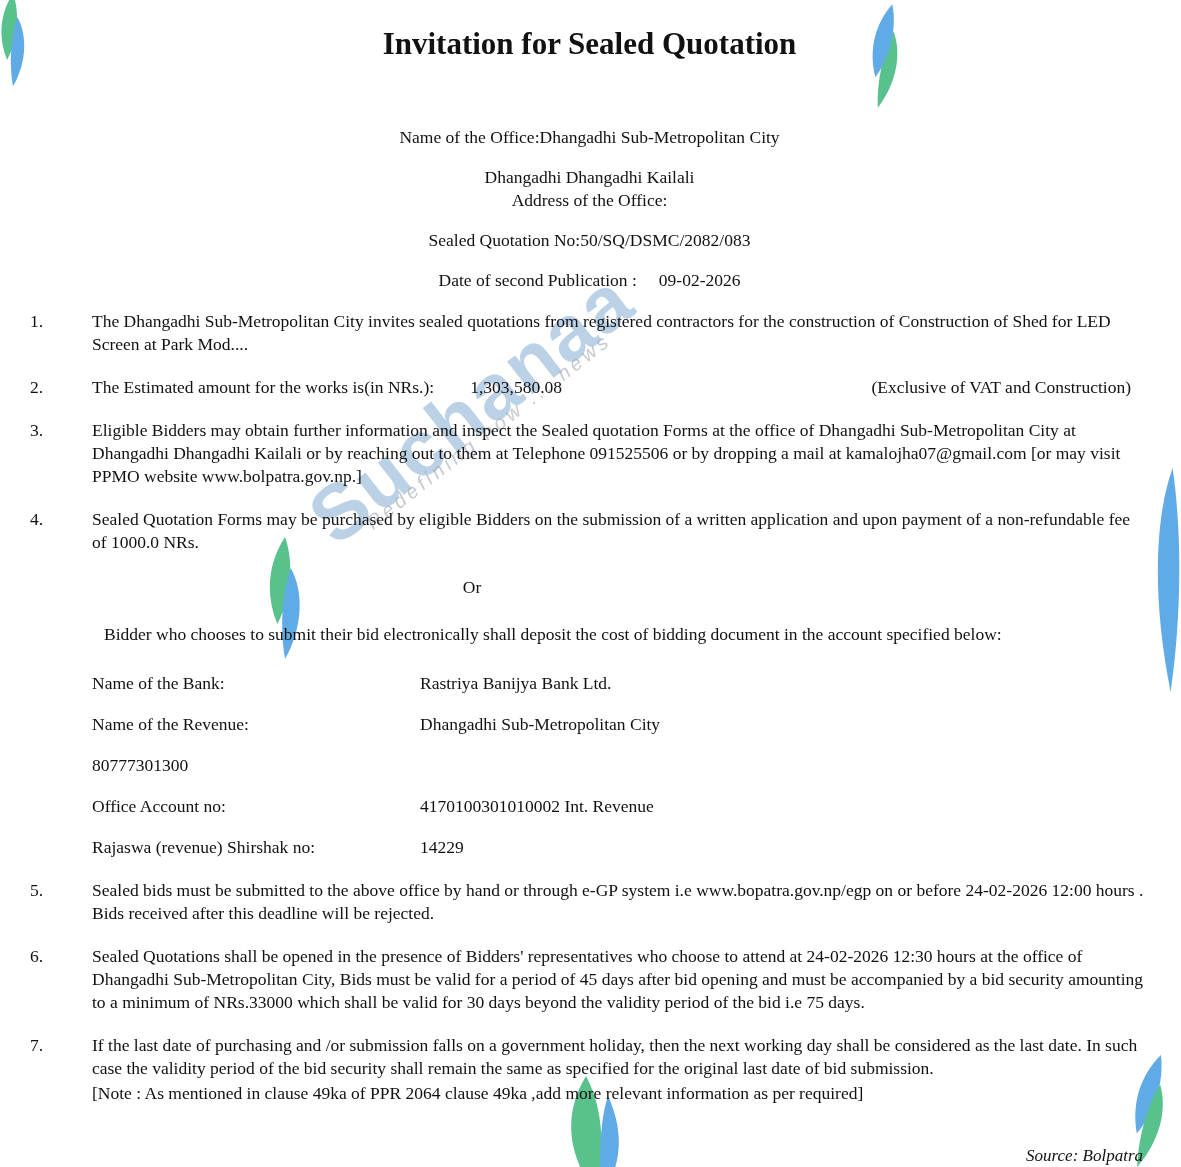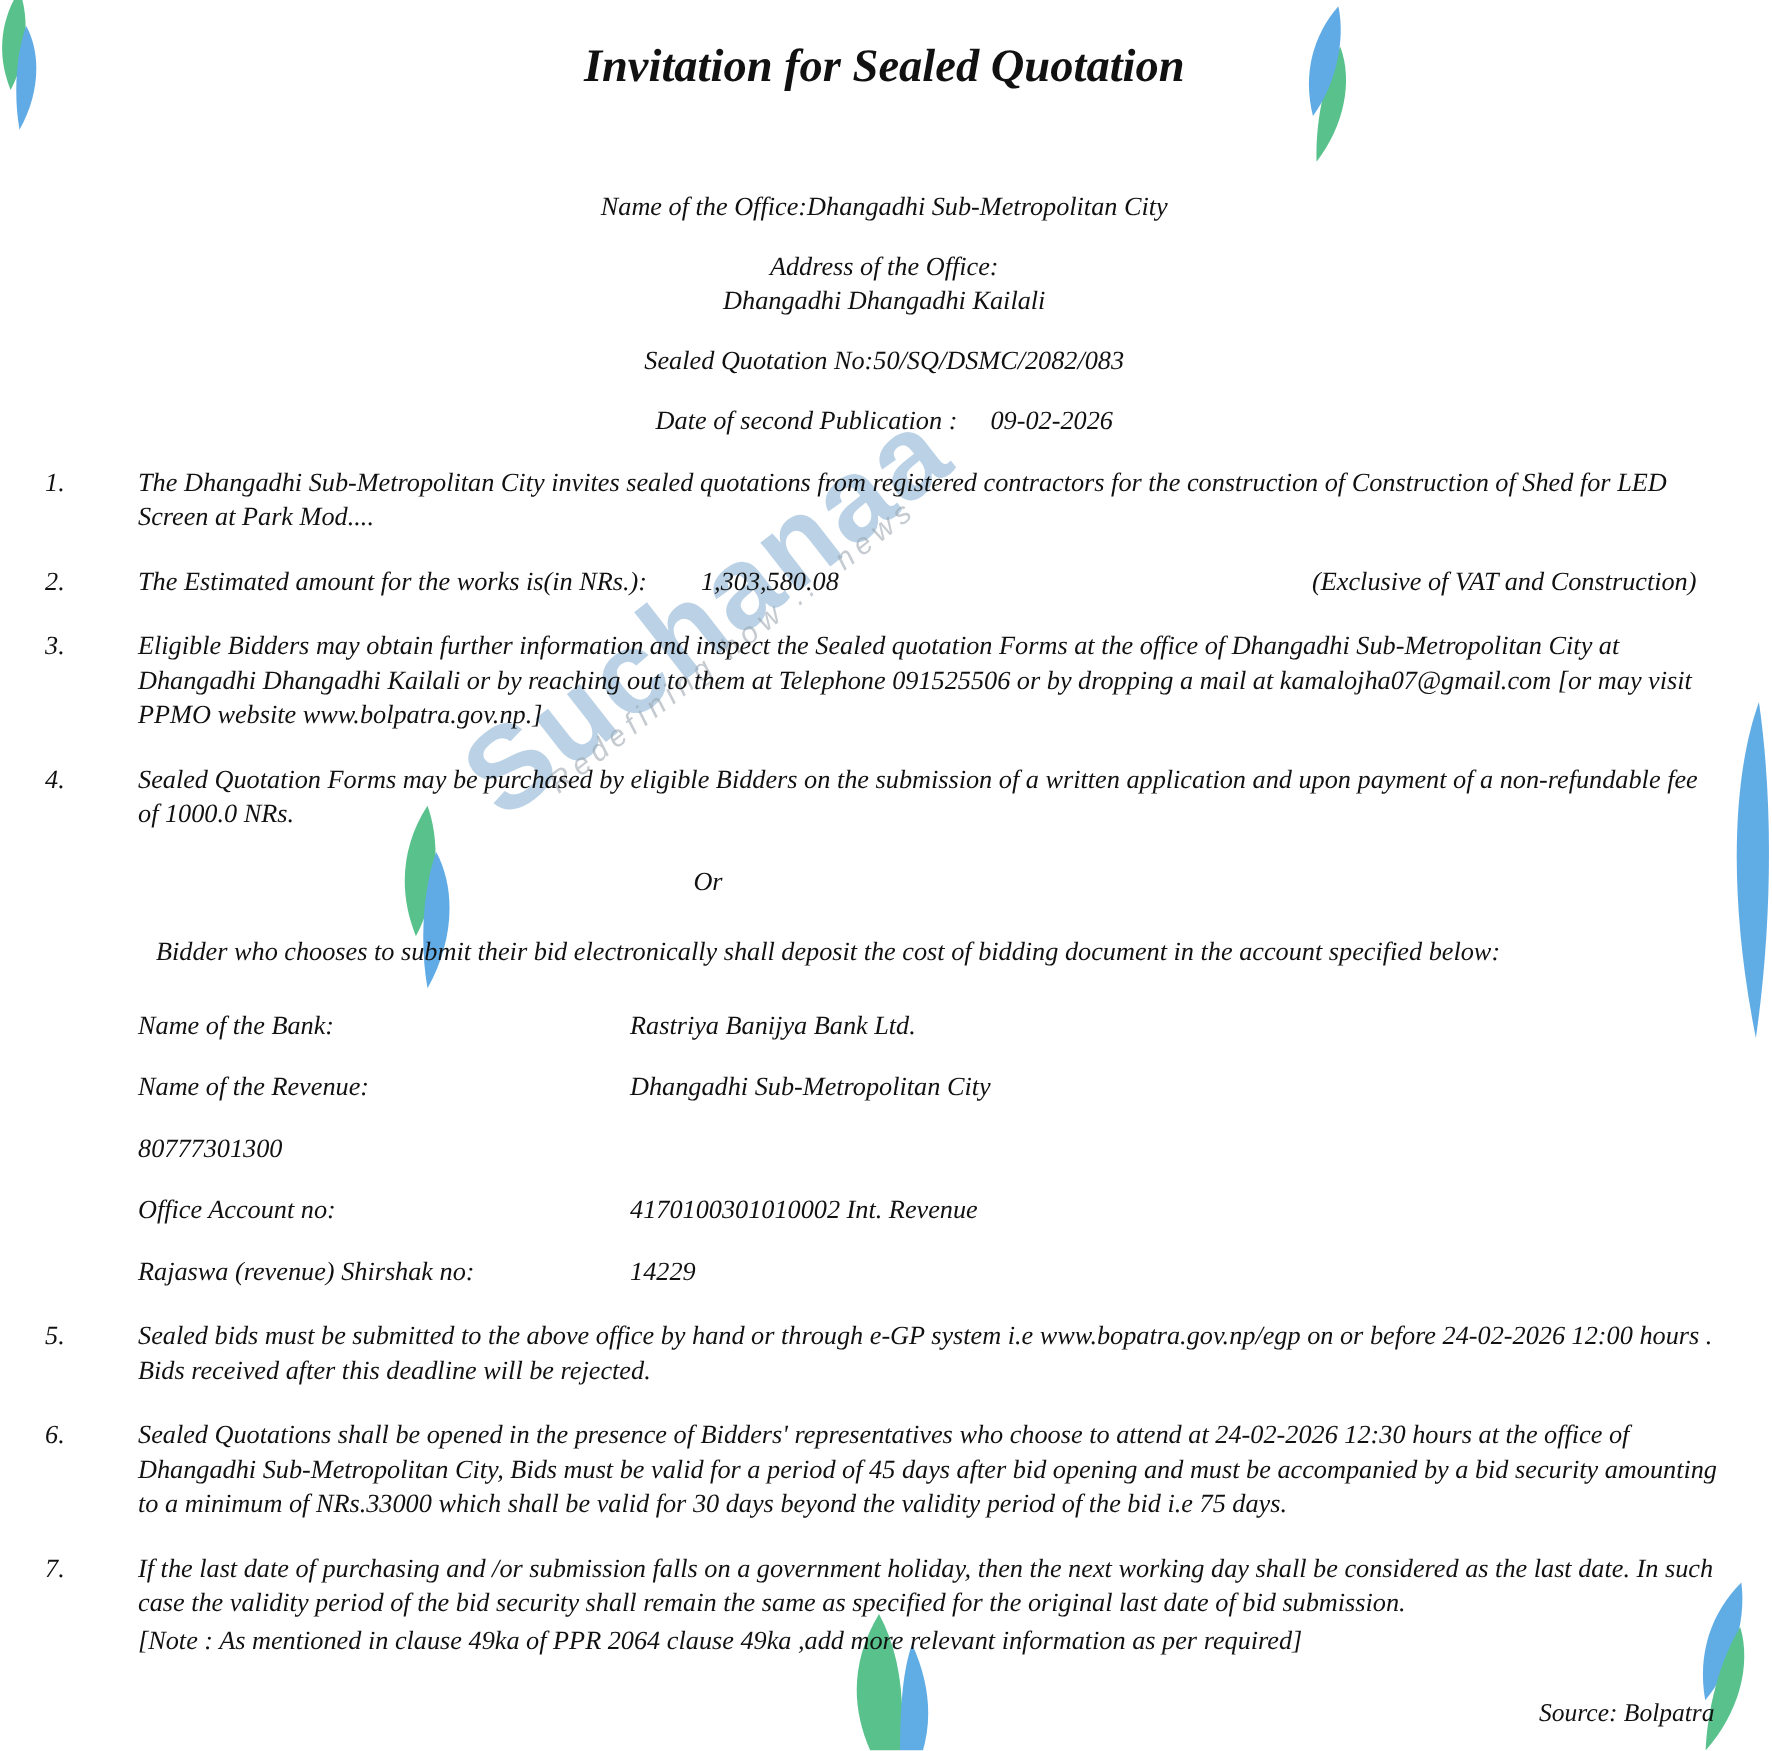--- a/index.html
+++ b/index.html
@@ -8,21 +8,21 @@
     width:1181px;
     height:1167px;
     margin:0 auto;
     background:#ffffff;
     font-family:"Liberation Serif", serif;
     font-size:17.5px;
     line-height:23px;
     color:#111111;
     overflow:hidden;
   }
-  .content{position:relative;z-index:2;padding:0 32px 0 30px;font-style:italic;}
+  .content{position:relative;z-index:2;padding:0 32px 0 30px;}
   h1.title{
     text-align:center;
     font-size:31px;
     line-height:40px;
     font-weight:bold;
     margin:24px 0 0 0;
   }
   .header-block{margin-top:62px;}
   .header-block p{margin:0 0 17px 0;text-align:center;}
   .addr-block{margin-bottom:17px;}
@@ -37,21 +37,21 @@
   .amount-row .vat-note{margin-left:auto;margin-right:18px;}
   .or-divider{width:760px;text-align:center;margin:22px 0 24px 0;}
   .electronic-para{margin:0 0 26px 12px;}
   .bank-table{margin:0 0 20px 0;}
   .bank-row{display:flex;margin-bottom:18px;}
   .bank-row .blabel{width:328px;flex:0 0 328px;}
   .note-line{margin-top:2px;}
   .source-note{
     position:absolute;
     right:38px;
-    bottom:14px;
+    bottom:0;
     font-style:italic;
     font-size:17px;
     z-index:3;
   }
   
   .watermark{
     position:absolute;
     left:170px;
     top:250px;
     width:620px;
@@ -121,22 +121,22 @@
     <span class="wm-tagline">Redefining how ... news</span>
   </div>
 
   <div class="content">
 
     <h1 class="title">Invitation for Sealed Quotation</h1>
 
     <div class="header-block">
       <p>Name of the Office:Dhangadhi Sub-Metropolitan City</p>
       <div class="addr-block">
+        <p>Dhangadhi  Dhangadhi Kailali</p>
         <p>Address of the Office:</p>
-        <p>Dhangadhi  Dhangadhi Kailali</p>
       </div>
       <p>Sealed Quotation No:50/SQ/DSMC/2082/083</p>
       <p class="pub-line"><span>Date of second  Publication :</span><span class="pub-date">09-02-2026</span></p>
     </div>
 
     <div class="olist">
 
       <div class="item">
         <span class="no">1.</span>
         <span class="txt">The Dhangadhi Sub-Metropolitan City invites sealed quotations from registered contractors for the construction of Construction of Shed for LED Screen at Park Mod....</span>

